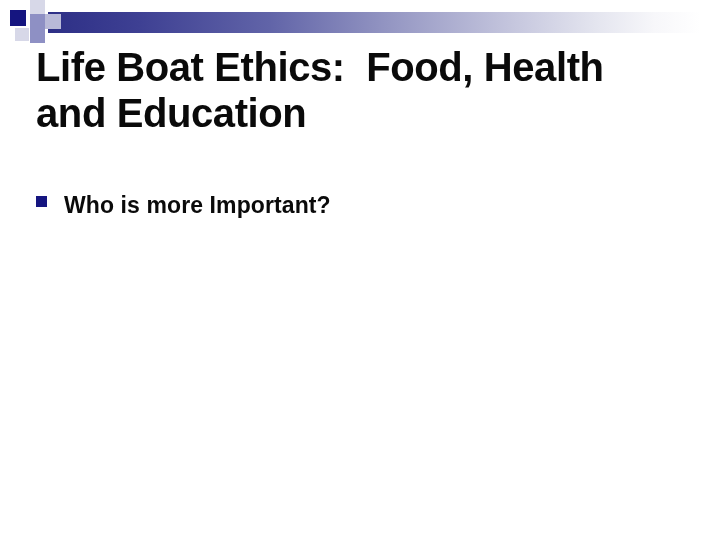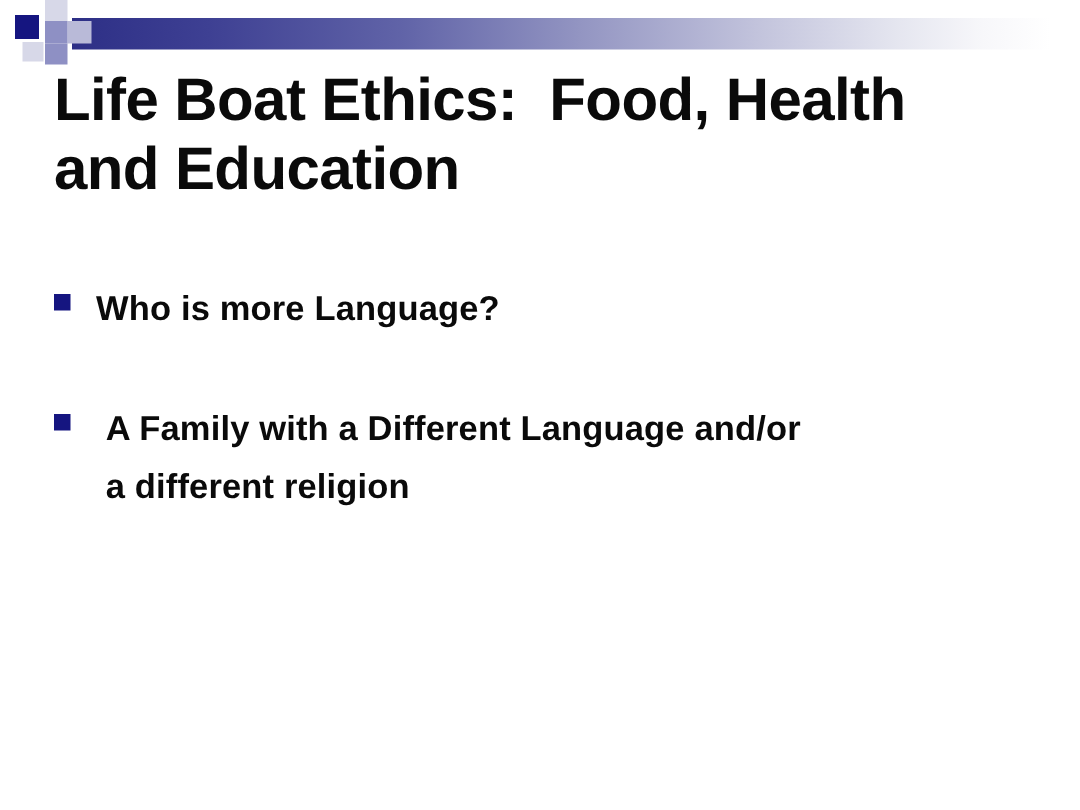--- a/index.html
+++ b/index.html
@@ -126,24 +126,19 @@
   <div class="deco-sq pale  sq-e"></div>
   <div class="deco-sq mid   sq-f"></div>
   <div class="deco-sq dark  sq-a"></div>
 
   <div class="title">Life Boat Ethics:  Food, Health and Education</div>
 
   <div class="body">
 
     <div class="bullet-row">
       <span class="bullet-marker"></span>
-      <span class="bullet-text">Who is more Language?</span>
+      <span class="bullet-text">Who is more Important?</span>
     </div>
 
 
-    <div class="bullet-row">
-      <span class="bullet-marker"></span>
-      <span class="bullet-text"> A Family with a Different Language and/or
- a different religion</span>
-    </div>
 
   </div>
 </div>
 
 </body></html>

